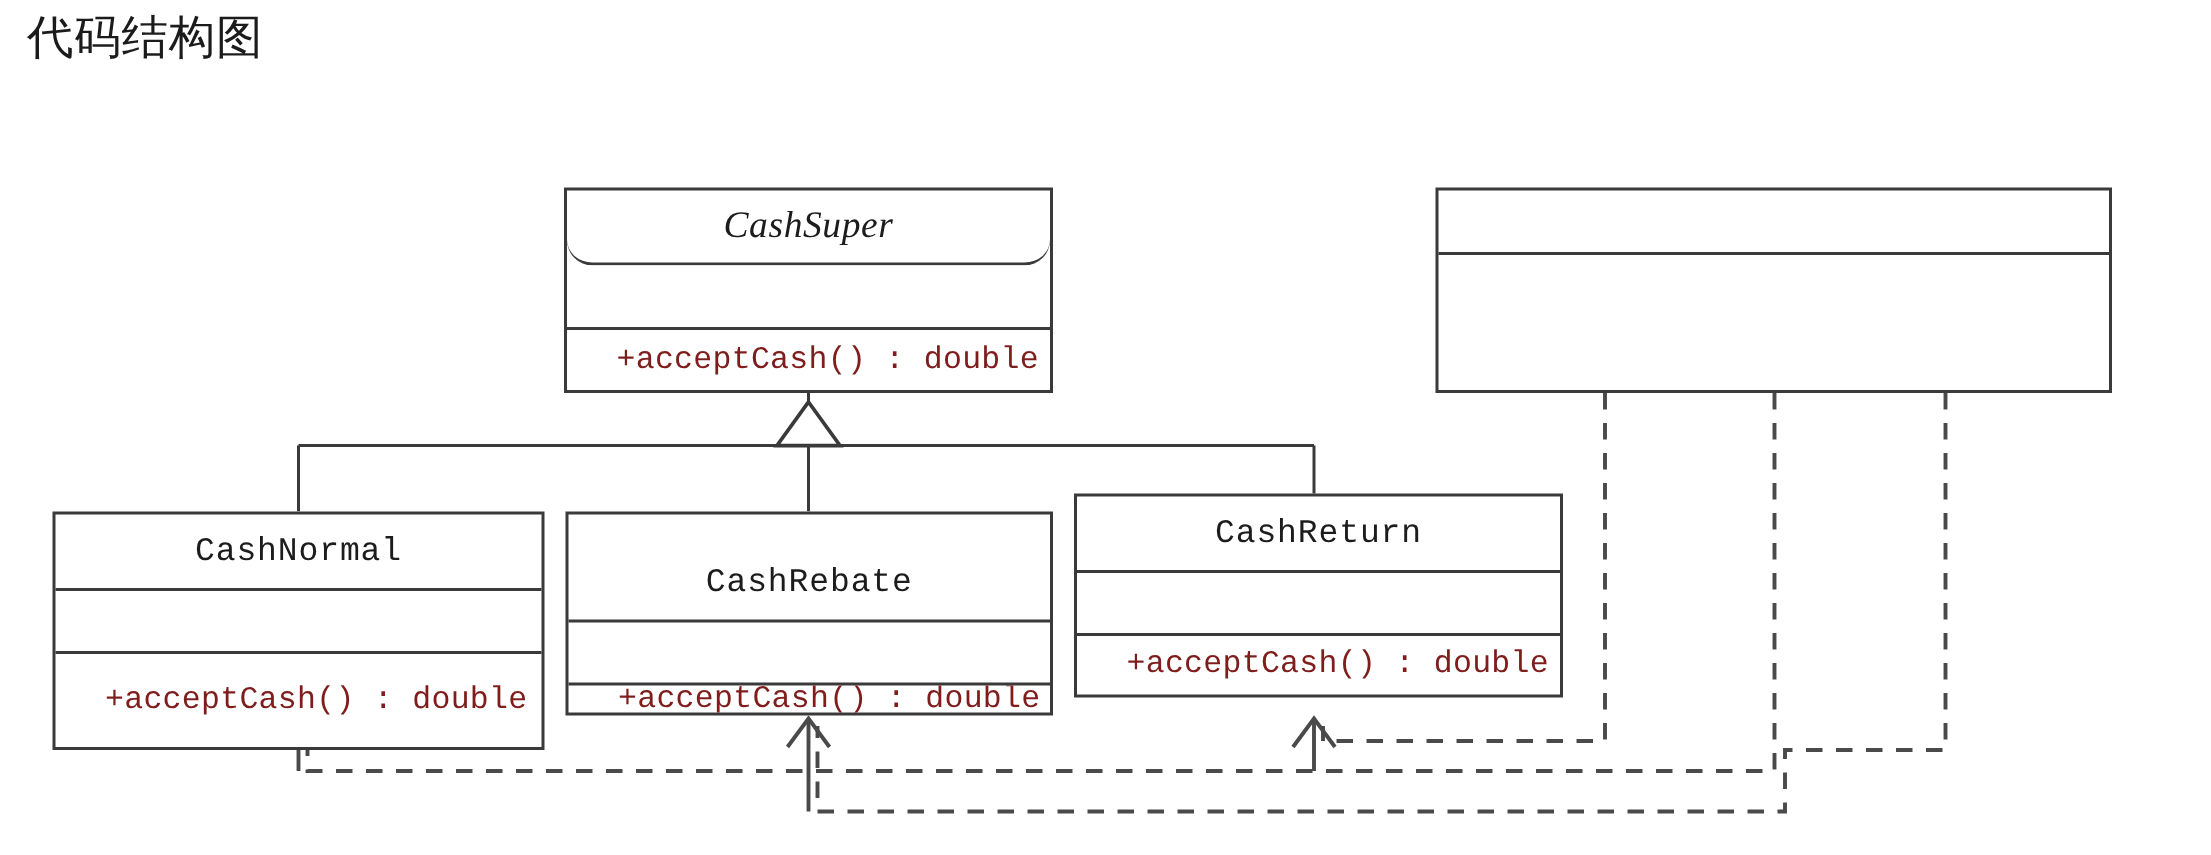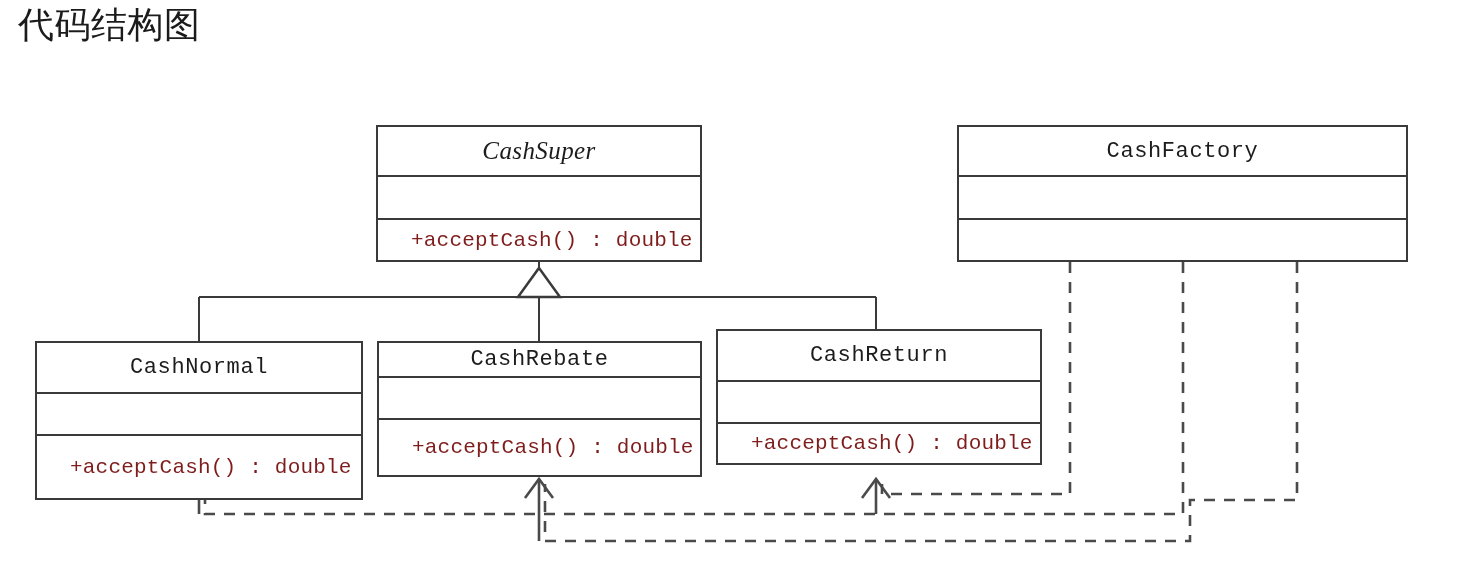--- a/index.html
+++ b/index.html
@@ -12,21 +12,21 @@
     height: 570px;
     position: relative;
     font-family: "Liberation Serif", "DejaVu Serif", serif;
     overflow: hidden;
   }
   #page-title {
     position: absolute;
     left: 18px;
     top: 8px;
     font-family: "DejaVu Sans", "Liberation Sans", sans-serif;
-    font-size: 36px;
+    font-size: 31px;
     line-height: 34px;
     color: #1b1b1b;
     letter-spacing: 0.5px;
     white-space: nowrap;
   }
   #canvas {
     position: absolute;
     left: 0;
     top: 0;
     width: 1474px;
@@ -53,20 +53,21 @@
     font-family: "Liberation Mono", "DejaVu Sans Mono", monospace;
     font-size: 22px;
     color: #1c1c1c;
     letter-spacing: 0.6px;
   }
   .compartment.name-row.abstract {
     font-family: "Liberation Serif", "DejaVu Serif", serif;
     font-style: italic;
     font-size: 25px;
     letter-spacing: 0.4px;
+    border-radius: 17px;
   }
   .compartment.attrs-row {
     border-bottom: 2px solid #3a3a3a;
   }
   .compartment.ops-row {
     justify-content: flex-start;
     padding-left: 5px;
     font-family: "Liberation Mono", "DejaVu Sans Mono", monospace;
     font-size: 21px;
     color: #7f1d1d;
@@ -107,32 +108,31 @@
   </g>
 </svg>
 
 <div class="uml-class" style="left:376px; top:125px; width:326px; height:137px;">
   <div class="compartment name-row abstract" style="height:50px;">CashSuper</div>
   <div class="compartment attrs-row" style="height:43px;"></div>
   <div class="compartment ops-row" style="flex:1;">+acceptCash() : double</div>
 </div>
 
 <div class="uml-class" style="left:957px; top:125px; width:451px; height:137px;">
-  <div class="compartment name-row" style="height:50px;">CashFactory</div>
   <div class="compartment attrs-row" style="height:43px;"></div>
 </div>
 
 <div class="uml-class" style="left:35px; top:341px; width:328px; height:159px;">
   <div class="compartment name-row" style="height:51px;">CashNormal</div>
   <div class="compartment attrs-row" style="height:42px;"></div>
   <div class="compartment ops-row" style="flex:1;">+acceptCash() : double</div>
 </div>
 
 <div class="uml-class" style="left:377px; top:341px; width:325px; height:136px;">
-  <div class="compartment name-row" style="height:35px;">CashRebate</div>
+  <div class="compartment name-row" style="height:51px;margin-top:21px;">CashRebate</div>
   <div class="compartment attrs-row" style="height:42px;"></div>
   <div class="compartment ops-row" style="flex:1;">+acceptCash() : double</div>
 </div>
 
 <div class="uml-class" style="left:716px; top:329px; width:326px; height:136px;text-align:right;">
   <div class="compartment name-row" style="height:51px;">CashReturn</div>
   <div class="compartment attrs-row" style="height:42px;"></div>
   <div class="compartment ops-row" style="flex:1;">+acceptCash() : double</div>
 </div>
 

